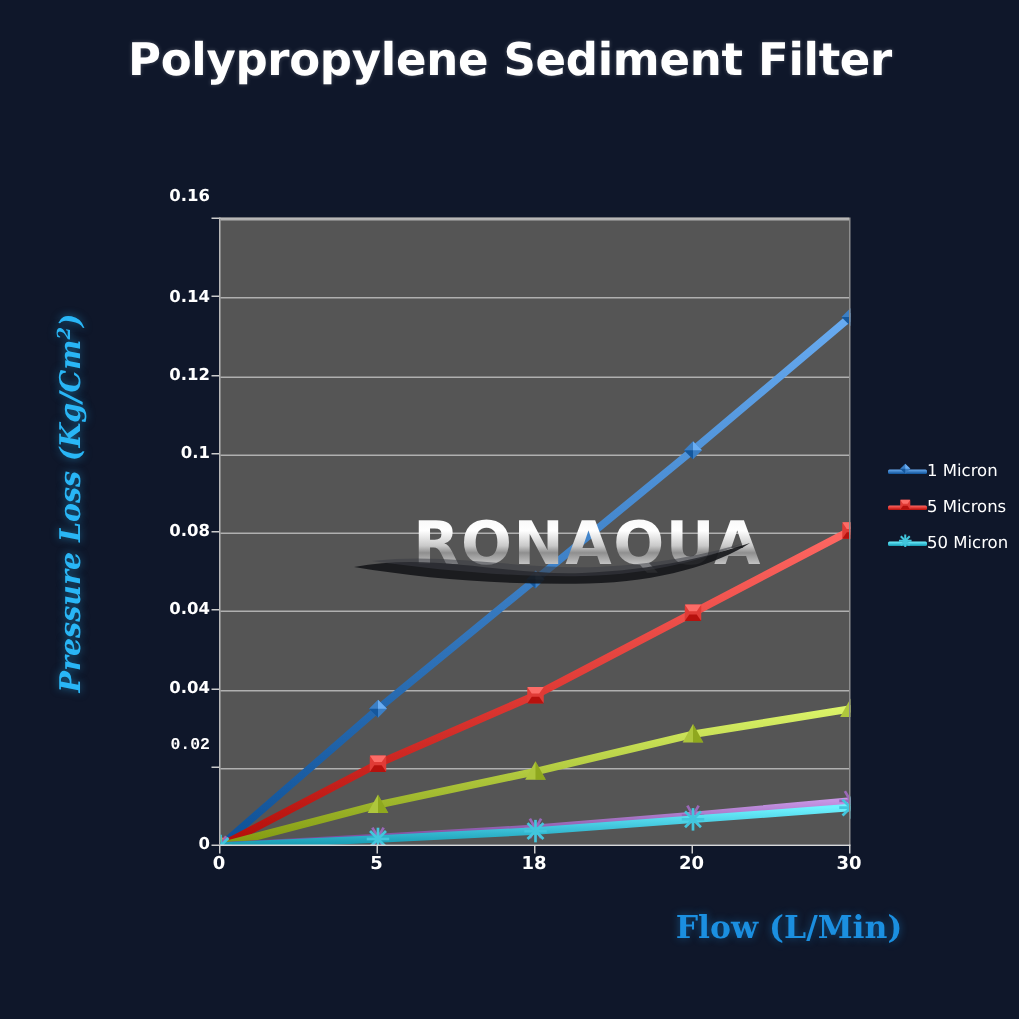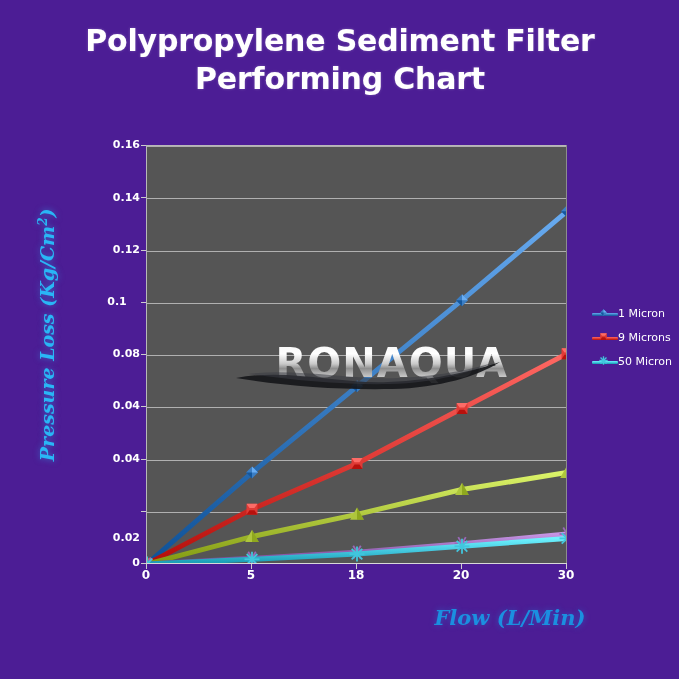--- a/index.html
+++ b/index.html
@@ -13,21 +13,21 @@
     overflow: hidden;
     font-family: "Liberation Sans", sans-serif;
     position: relative;
   }
 
   #chart-root {
     position: absolute;
     left: 0; top: 0;
     width: 679px;
     height: 679px;
-    background: #4c1d95;
+    background: #0f172a;
   }
 
   
   #chart-title {
     position: absolute;
     left: 40px;
     top: 22px;
     width: 600px;
     text-align: center;
     color: #ffffff;
@@ -152,27 +152,26 @@
     font-size: 19px;
     white-space: nowrap;
     text-shadow: 0 0 6px rgba(41,182,246,0.5);
   }
   #y-axis-title sup {
     font-size: 12px;
     vertical-align: super;
   }
   #x-axis-title {
     position: absolute;
-    left: 380px;
+    left: 396px;
     top: 605px;
     width: 260px;
     text-align: center;
     color: #1b8fe0;
     font-family: "DejaVu Serif", serif;
-    font-style: italic;
     font-weight: bold;
     font-size: 21px;
     white-space: nowrap;
     text-shadow: 0 0 6px rgba(27,143,224,0.45);
   }
 
   
   #watermark {
     position: absolute;
     left: 228px;
@@ -239,37 +238,36 @@
     white-space: nowrap;
   }
 </style>
 </head>
 <body>
 
 <div id="chart-root">
 
   <div id="chart-title">
     <span class="t-line">Polypropylene Sediment Filter</span>
-    <span class="t-line">Performing Chart</span>
   </div>
 
   <div id="y-axis-title"><span>Pressure Loss (Kg/Cm</span><sup>2</sup><span>)</span></div>
 
   <div id="x-axis-title">Flow (L/Min)</div>
 
   <div id="y-tick-labels">
       <div class="ytick" style="top: 557px;">0</div>
-      <div class="ytick" style="top: 532px;">0.02</div>
+      <div class="ytick" style="top: 492px; font-family: Liberation Mono, monospace;">0.02</div>
       <div class="ytick" style="top: 452.5px;">0.04</div>
       <div class="ytick" style="top: 400.25px;">0.04</div>
       <div class="ytick" style="top: 348px;">0.08</div>
-      <div class="ytick" style="top: 295.75px; text-align: center;">0.1</div>
+      <div class="ytick" style="top: 295.75px;">0.1</div>
       <div class="ytick" style="top: 243.5px;">0.12</div>
       <div class="ytick" style="top: 192px;">0.14</div>
-      <div class="ytick" style="top: 139px;">0.16</div>
+      <div class="ytick" style="top: 125px;">0.16</div>
     </div>
 
   <div id="plot-area">
     <div id="plot-gridlines">
         <div class="gridline" style="top: 366px;"></div>
         <div class="gridline" style="top: 314px;"></div>
         <div class="gridline" style="top: 261px;"></div>
         <div class="gridline" style="top: 209px;"></div>
         <div class="gridline" style="top: 157px;"></div>
         <div class="gridline" style="top: 105px;"></div>
@@ -483,21 +481,21 @@
         <div class="legend-marker">
           <div class="lm-line" style="background: linear-gradient(rgb(255, 104, 99), rgb(224, 59, 54), rgb(179, 14, 9));"></div>
           <svg class="lm-sym" viewBox="0 0 12 12" width="12" height="12" style="left: 7px; top: 0px;">
             <g>
               <rect x="1.5" y="1.5" width="9" height="9" fill="#e03b36" rx="1"></rect>
               <path d="M1.5 1.5 L10.5 1.5 L8.025 5.1 L3.975 5.1 Z" fill="#ff726d" opacity="0.9"></path>
               <path d="M1.5 10.5 L10.5 10.5 L8.025 6.9 L3.975 6.9 Z" fill="#a90400" opacity="0.75"></path>
             </g>
           </svg>
         </div>
-        <span class="legend-label">9 Microns</span>
+        <span class="legend-label">5 Microns</span>
       </div>
       <div class="legend-row">
         <div class="legend-marker">
           <div class="lm-line" style="background: linear-gradient(rgb(111, 243, 255), rgb(66, 198, 221), rgb(21, 153, 176));"></div>
           <svg class="lm-sym" viewBox="0 0 12 12" width="12" height="12" style="left: 7px; top: 0px;">
             <g>
               <line x1="0.375" y1="6" x2="11.625" y2="6" stroke="#42c6dd" stroke-width="1.8"></line>
               <line x1="2.0225243558256696" y1="2.02252435582567" x2="9.97747564417433" y2="9.97747564417433" stroke="#42c6dd" stroke-width="1.8"></line>
               <line x1="6" y1="0.375" x2="6" y2="11.625" stroke="#42c6dd" stroke-width="1.8"></line>
               <line x1="9.97747564417433" y1="2.0225243558256696" x2="2.02252435582567" y2="9.97747564417433" stroke="#42c6dd" stroke-width="1.8"></line>

